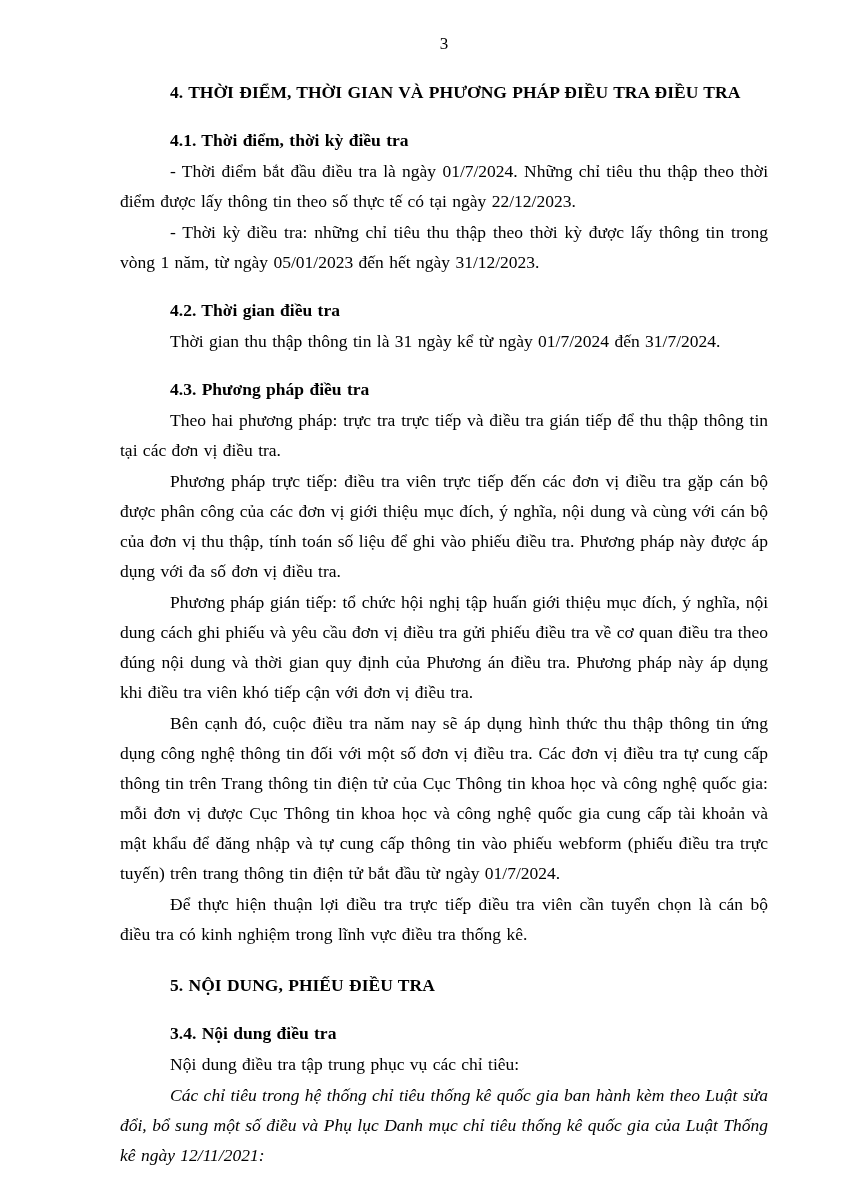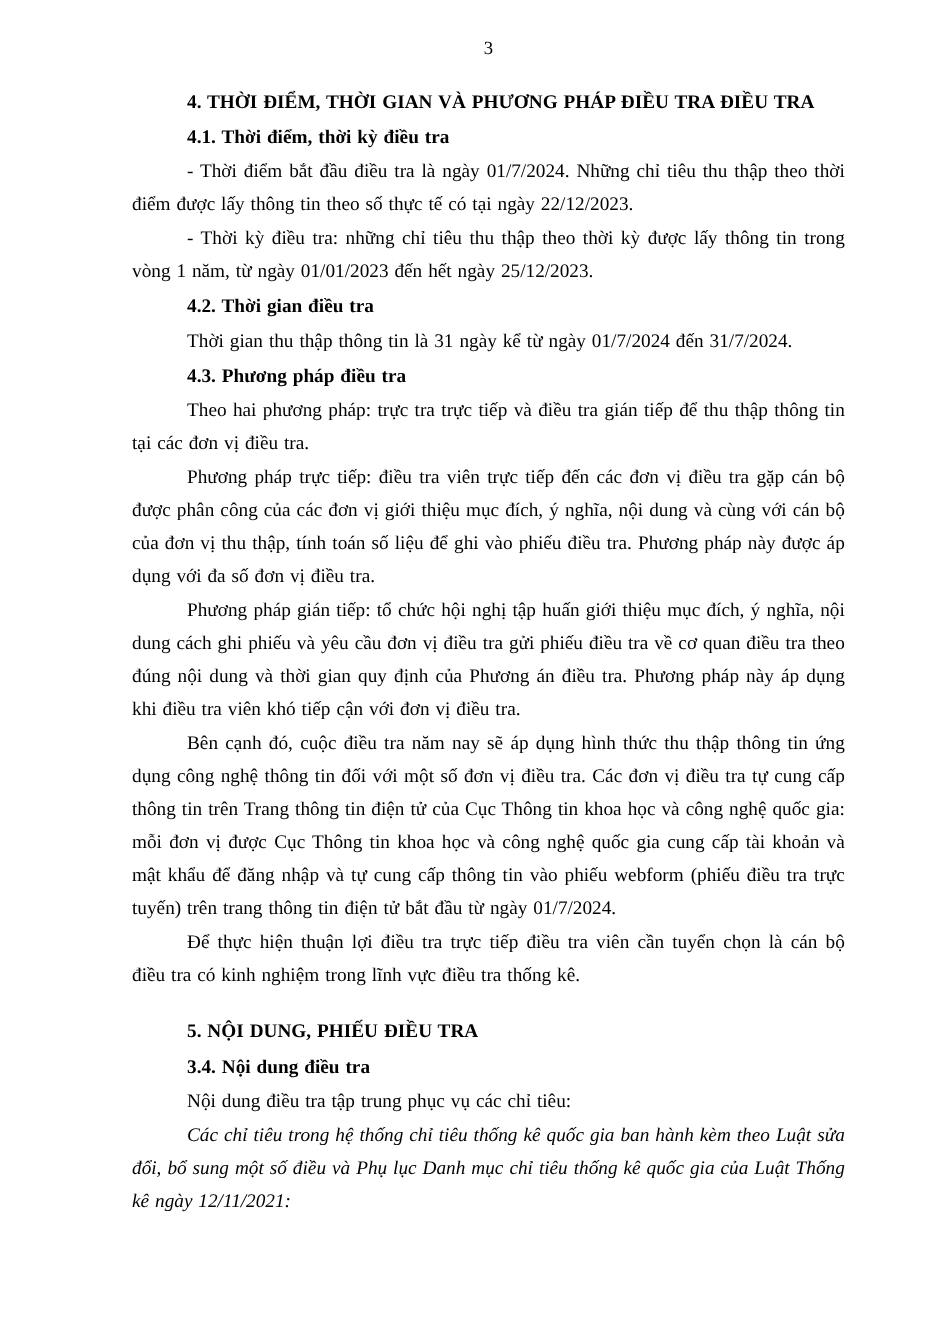--- a/index.html
+++ b/index.html
@@ -32,36 +32,36 @@
     text-indent: 50px;
     word-spacing: 1px;
   }
   p.h1 {
     font-weight: bold;
     margin-top: 21px;
   }
   p.h2 {
     font-weight: bold;
     text-align: left;
-    margin-top: 2px;
+    margin-top: 18px;
   }
   p.it {
     font-style: italic;
   }
 </style>
 </head>
 <body>
 
 <div class="page">
   <div class="page-number">3</div>
 
   <p class="h1">4. THỜI ĐIỂM, THỜI GIAN VÀ PHƯƠNG PHÁP ĐIỀU TRA ĐIỀU TRA</p>
   <p class="h2">4.1. Thời điểm, thời kỳ điều tra</p>
   <p>- Thời điểm bắt đầu điều tra là ngày 01/7/2024. Những chỉ tiêu thu thập theo thời điểm được lấy thông tin theo số thực tế có tại ngày 22/12/2023.</p>
-  <p>- Thời kỳ điều tra: những chỉ tiêu thu thập theo thời kỳ được lấy thông tin trong vòng 1 năm, từ ngày 01/01/2023 đến hết ngày 25/12/2023.</p>
+  <p>- Thời kỳ điều tra: những chỉ tiêu thu thập theo thời kỳ được lấy thông tin trong vòng 1 năm, từ ngày 05/01/2023 đến hết ngày 31/12/2023.</p>
   <p class="h2">4.2. Thời gian điều tra</p>
   <p>Thời gian thu thập thông tin là 31 ngày kể từ ngày 01/7/2024 đến 31/7/2024.</p>
   <p class="h2">4.3. Phương pháp điều tra</p>
   <p>Theo hai phương pháp: trực tra trực tiếp và điều tra gián tiếp để thu thập thông tin tại các đơn vị điều tra.</p>
   <p>Phương pháp trực tiếp: điều tra viên trực tiếp đến các đơn vị điều tra gặp cán bộ được phân công của các đơn vị giới thiệu mục đích, ý nghĩa, nội dung và cùng với cán bộ của đơn vị thu thập, tính toán số liệu để ghi vào phiếu điều tra. Phương pháp này được áp dụng với đa số đơn vị điều tra.</p>
   <p>Phương pháp gián tiếp: tổ chức hội nghị tập huấn giới thiệu mục đích, ý nghĩa, nội dung cách ghi phiếu và yêu cầu đơn vị điều tra gửi phiếu điều tra về cơ quan điều tra theo đúng nội dung và thời gian quy định của Phương án điều tra. Phương pháp này áp dụng khi điều tra viên khó tiếp cận với đơn vị điều tra.</p>
   <p>Bên cạnh đó, cuộc điều tra năm nay sẽ áp dụng hình thức thu thập thông tin ứng dụng công nghệ thông tin đối với một số đơn vị điều tra. Các đơn vị điều tra tự cung cấp thông tin trên Trang thông tin điện tử của Cục Thông tin khoa học và công nghệ quốc gia: mỗi đơn vị được Cục Thông tin khoa học và công nghệ quốc gia cung cấp tài khoản và mật khẩu để đăng nhập và tự cung cấp thông tin vào phiếu webform (phiếu điều tra trực tuyến) trên trang thông tin điện tử bắt đầu từ ngày 01/7/2024.</p>
   <p>Để thực hiện thuận lợi điều tra trực tiếp điều tra viên cần tuyển chọn là cán bộ điều tra có kinh nghiệm trong lĩnh vực điều tra thống kê.</p>
   <p class="h1">5. NỘI DUNG, PHIẾU ĐIỀU TRA</p>
   <p class="h2">3.4. Nội dung điều tra</p>

